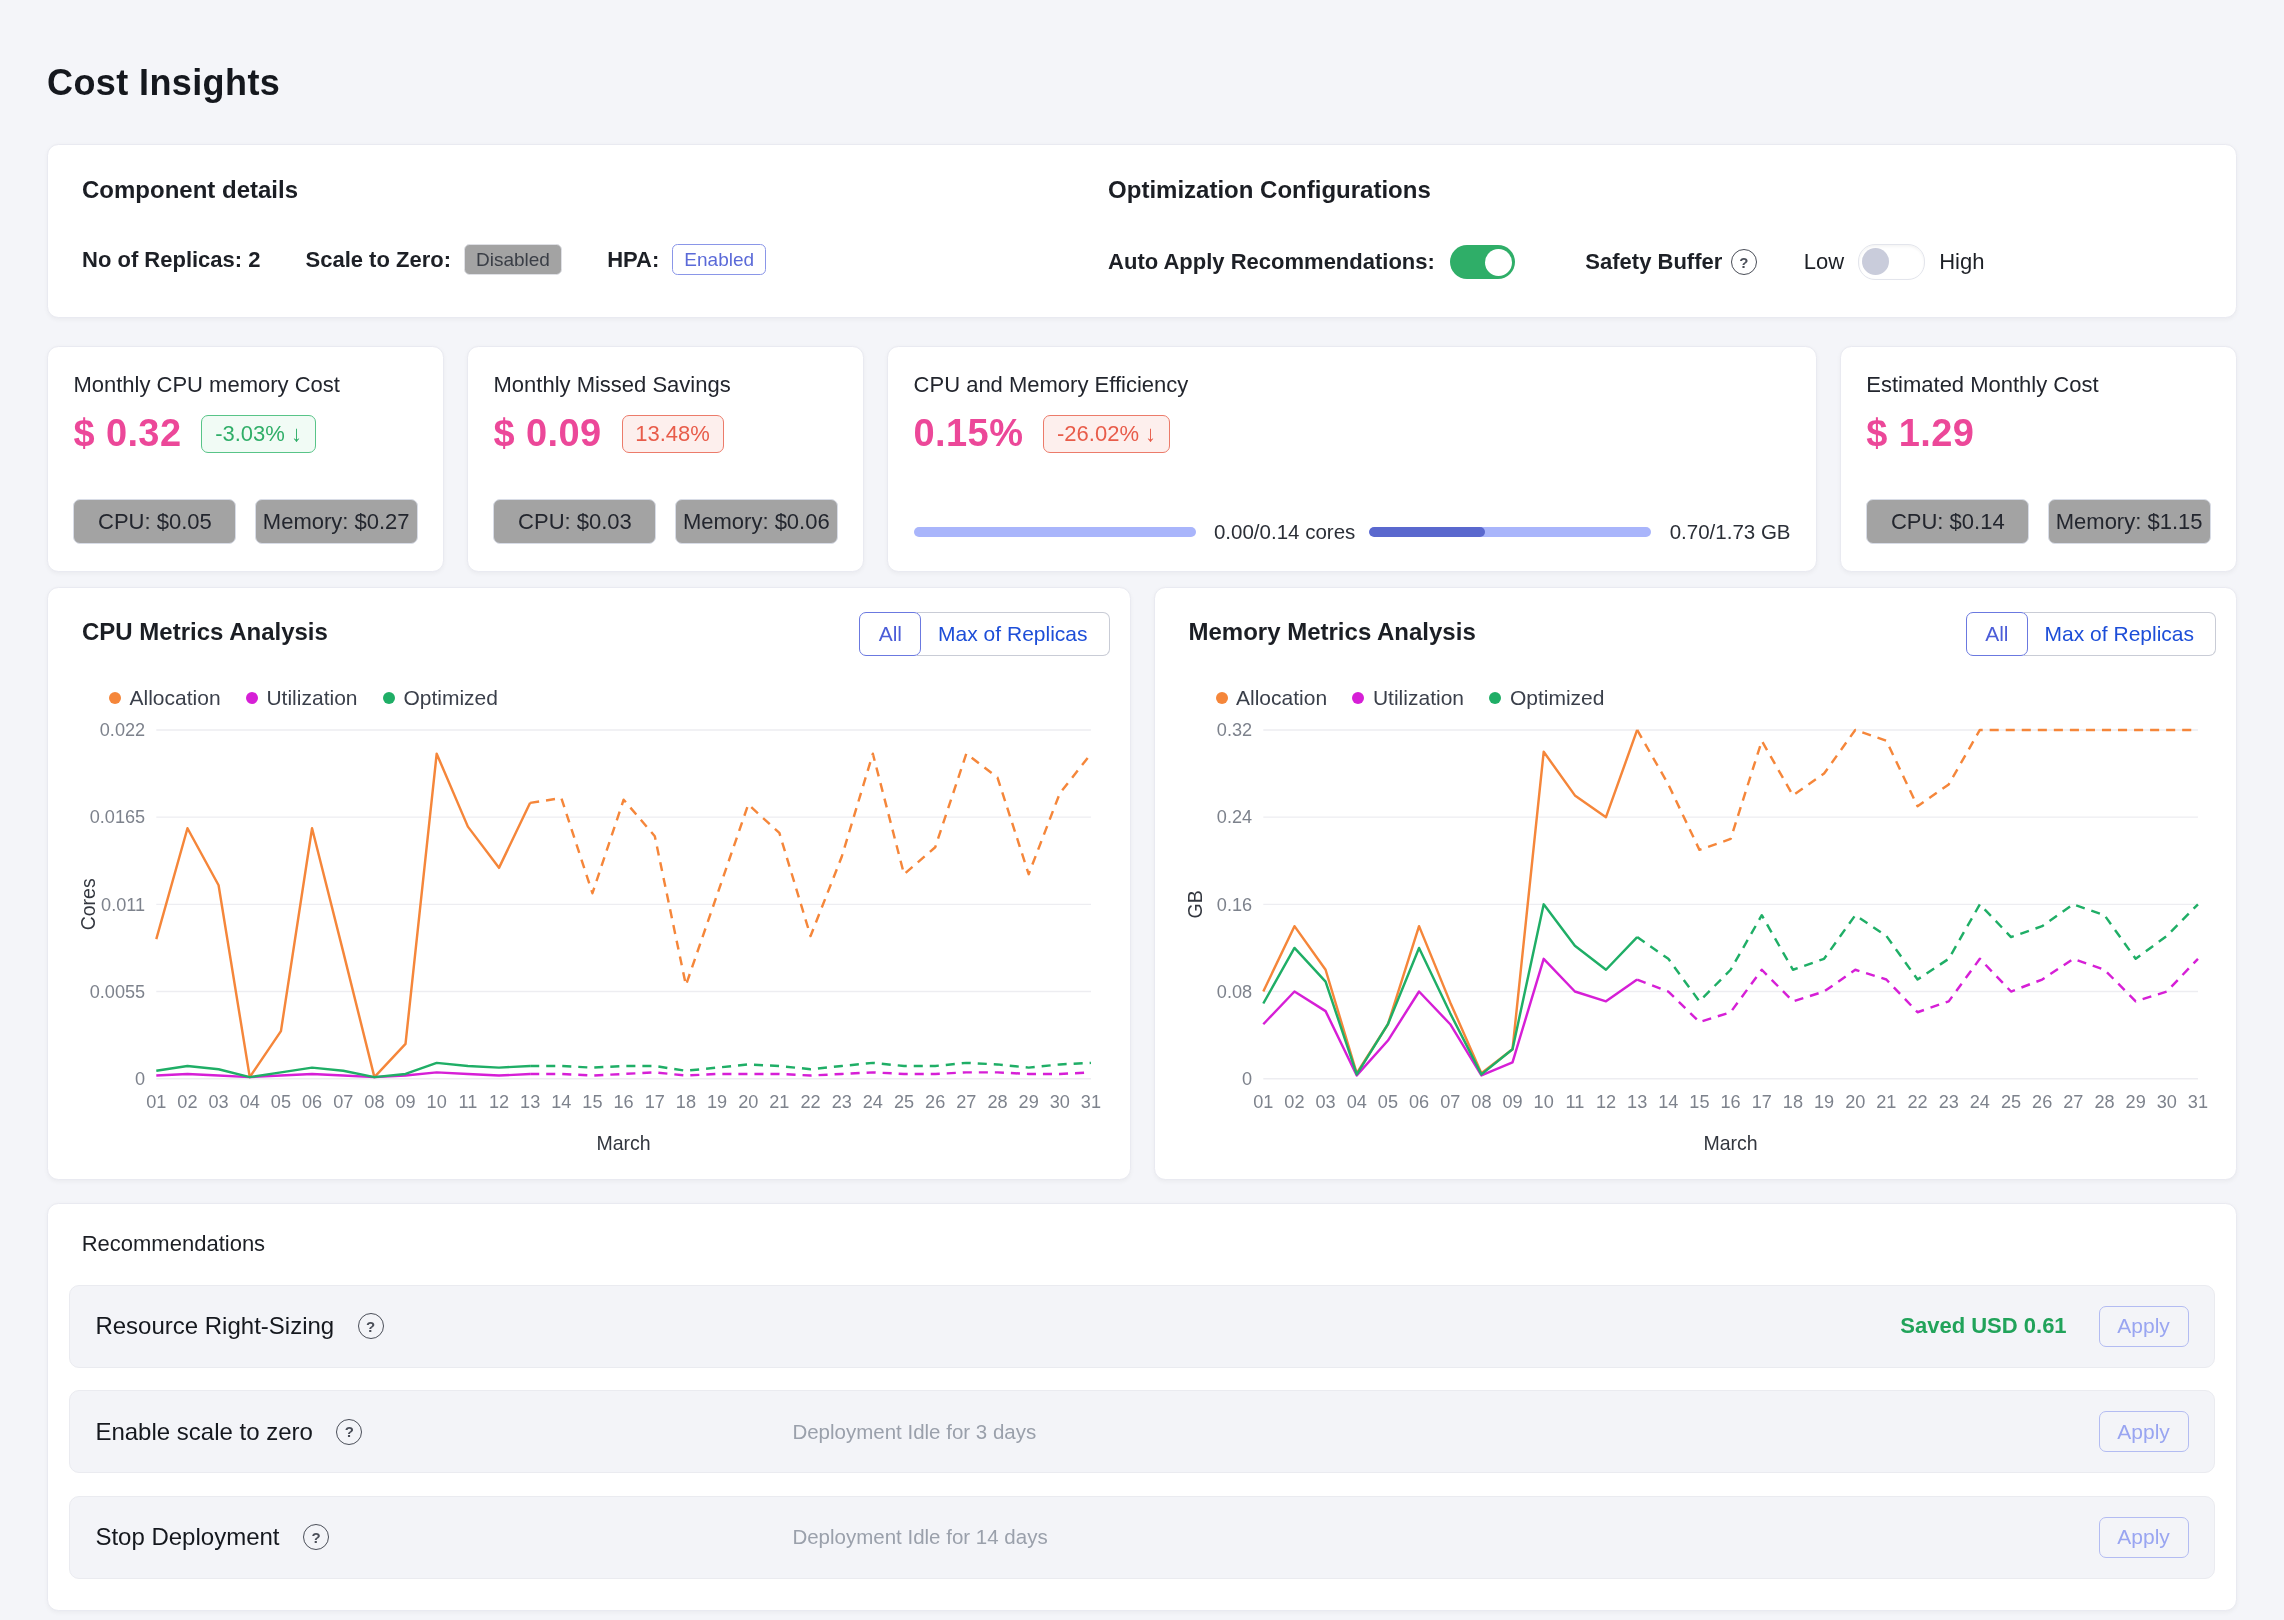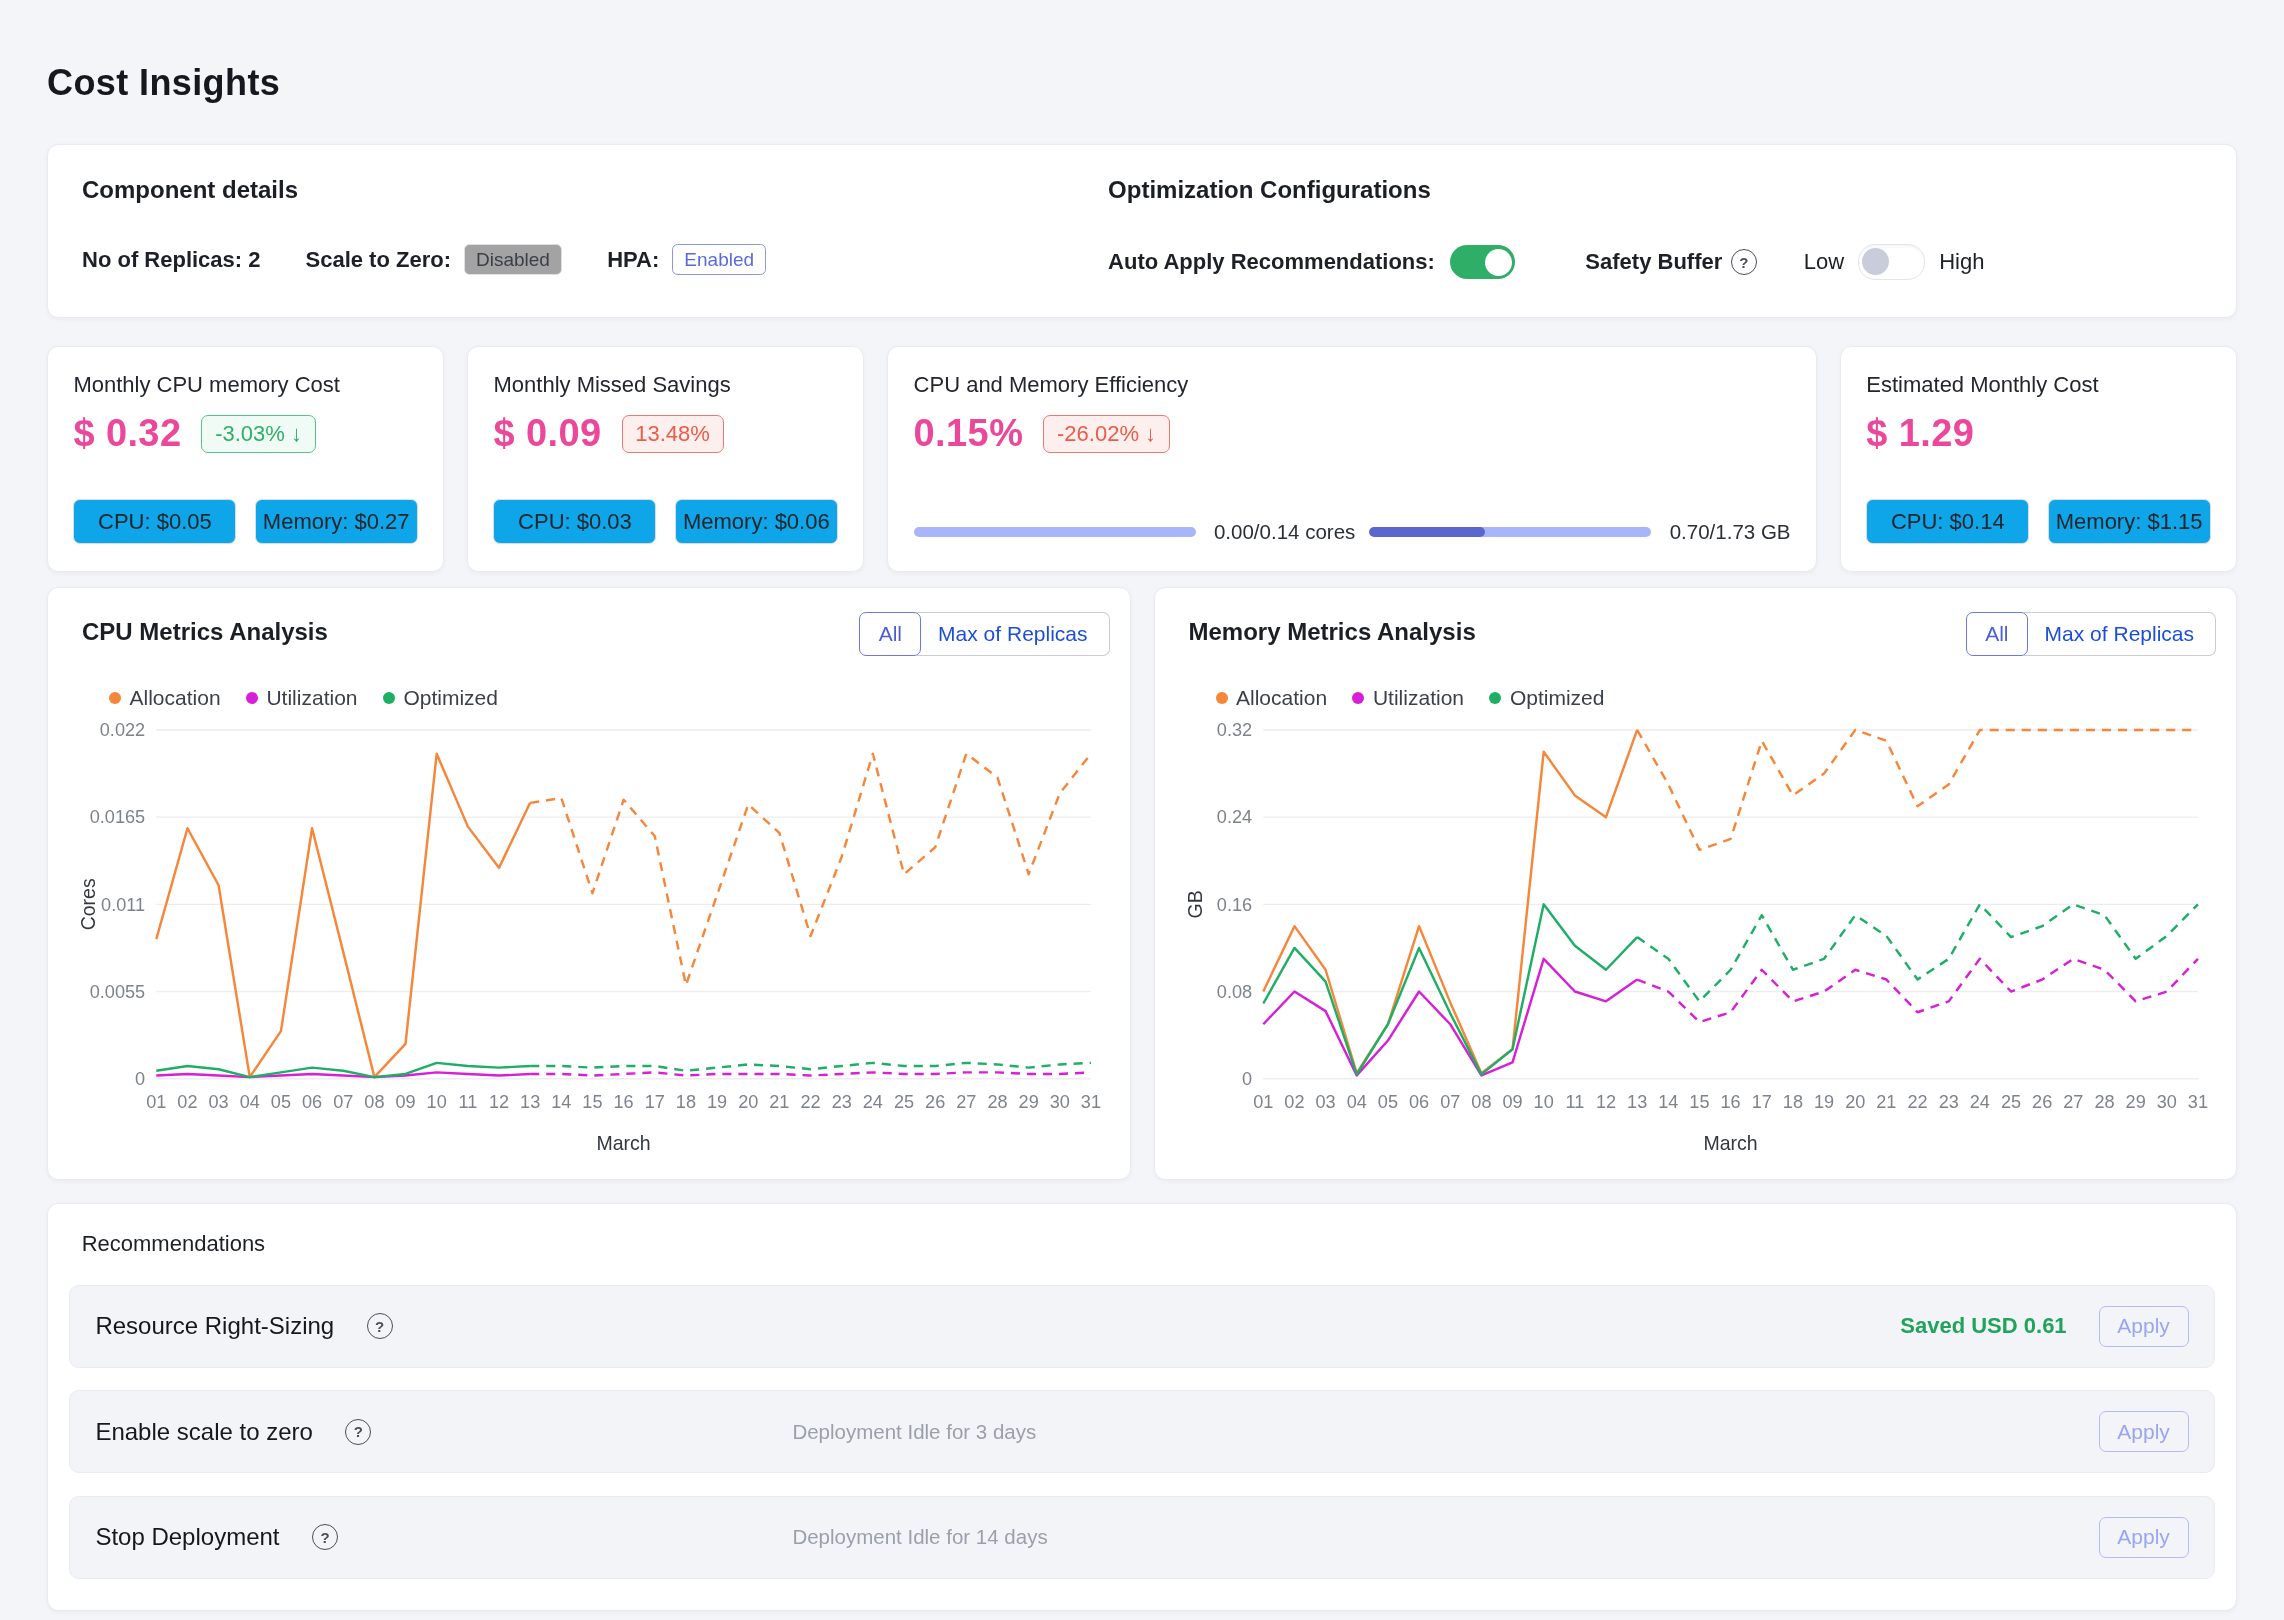--- a/index.html
+++ b/index.html
@@ -40,21 +40,21 @@
   .metric-row{display:flex;gap:23px;margin-top:28px;}
   .metric-card{flex:1;padding:25.4px 25.4px 27px;display:flex;flex-direction:column;height:226px;box-sizing:border-box;}
   .metric-title{font-size:22px;color:#23262e;}
   .value-row{display:flex;align-items:center;gap:20px;margin-top:14px;}
   .metric-value{font-size:38px;font-weight:700;color:#ec4899;letter-spacing:0.4px;}
   .pct-badge{font-size:22px;padding:5.6px 12.7px;border-radius:7px;border:1.8px solid;line-height:1.1;}
   .pct-green{color:#2fae68;border-color:#58c488;background:#f1fbf5;}
   .pct-red{color:#e85c4a;border-color:#ec7b6a;background:#fdefed;}
   .split-row{display:flex;gap:18.4px;margin-top:auto;}
   .split-box{flex:1;border:1.4px solid #d8dce6;border-radius:7px;height:45px;display:flex;align-items:center;justify-content:center;
-    font-size:22px;color:#23262e;background:#0ea5e9;box-sizing:border-box;}
+    font-size:22px;color:#23262e;background:#a3a3a3;box-sizing:border-box;}
   .bars{margin-top:auto;display:flex;flex-direction:row;gap:14px;}
   .bar-row{display:flex;align-items:center;gap:18.4px;}
   .bar-track{width:282px;height:10.6px;border-radius:5.6px;background:#a9b5fb;position:relative;overflow:hidden;flex:none;}
   .bar-fill{position:absolute;left:0;top:0;bottom:0;background:#5a68ce;border-radius:5.6px;}
   .bar-label{font-size:20.5px;color:#2b2f37;white-space:nowrap;}
 
   
   .charts-row{display:flex;gap:23px;margin-top:15px;}
   .chart-card{flex:1;padding:24px 20px 17px;height:593px;box-sizing:border-box;display:flex;flex-direction:column;}
   .chart-header{display:flex;align-items:flex-start;}
@@ -70,21 +70,21 @@
   svg.chart text{font-family:"Liberation Sans",sans-serif;}
   svg.chart .tick{fill:#7d828c;font-size:26px;}
   svg.chart .axis-title{fill:#33373f;font-size:28px;}
 
   
   .rec-card{margin-top:22.6px;padding:27px 21px 31px;box-sizing:border-box;}
   .rec-heading{font-size:22px;font-weight:500;color:#1d2026;margin:0 0 28px 12.7px;}
   .rec-row{display:flex;align-items:center;background:#f3f4f8;border:1.4px solid #eaebf0;border-radius:10px;height:83px;
     padding:0 25.4px;margin-top:22.6px;box-sizing:border-box;}
   .rec-row:first-of-type{margin-top:0;}
-  .rec-title-wrap{display:flex;align-items:center;gap:24px;width:697px;flex:none;}
+  .rec-title-wrap{display:flex;align-items:center;gap:15px;width:697px;flex:none;}
   .rec-title{font-size:24px;font-weight:500;color:#15181e;}
   .rec-note{font-size:20.5px;color:#9aa0ab;}
   .rec-right{margin-left:auto;display:flex;align-items:center;gap:32px;}
   .rec-saved{font-size:22px;color:#21a35a;font-weight:600;}
   .apply-btn{width:90px;height:41px;border:1.8px solid #b3bcf2;border-radius:7px;background:transparent;color:#99a5f1;
     font-size:21px;font-family:"Liberation Sans",sans-serif;cursor:pointer;}
 </style>
 </head>
 <body>
 

